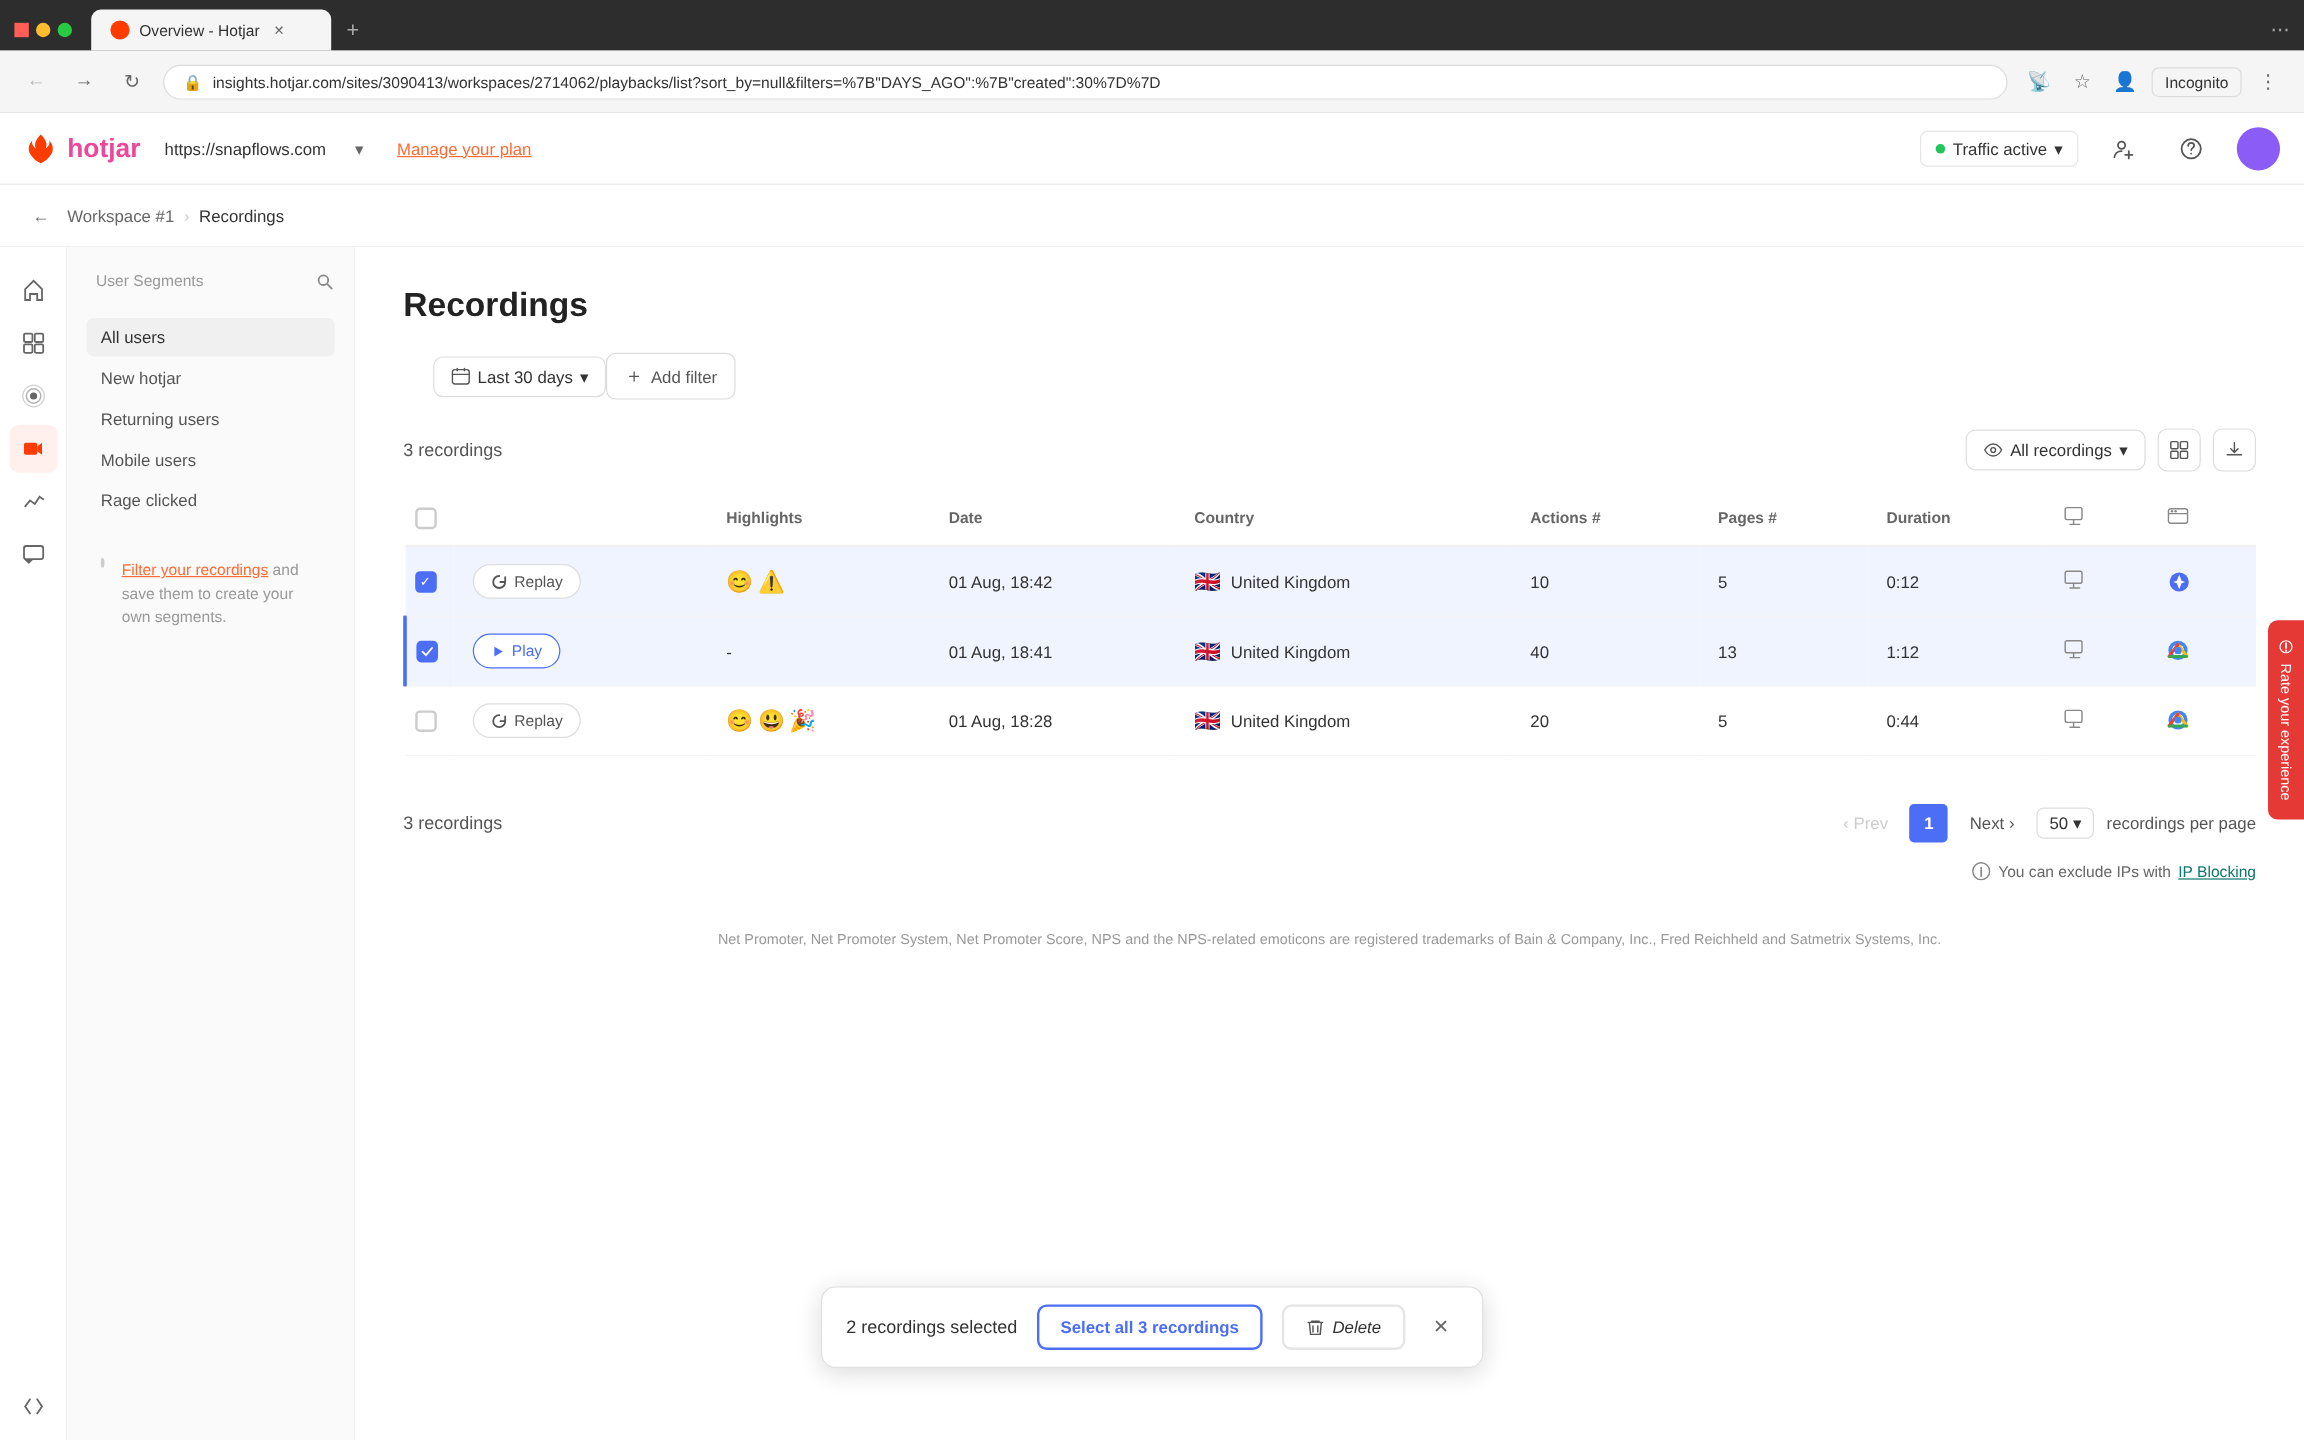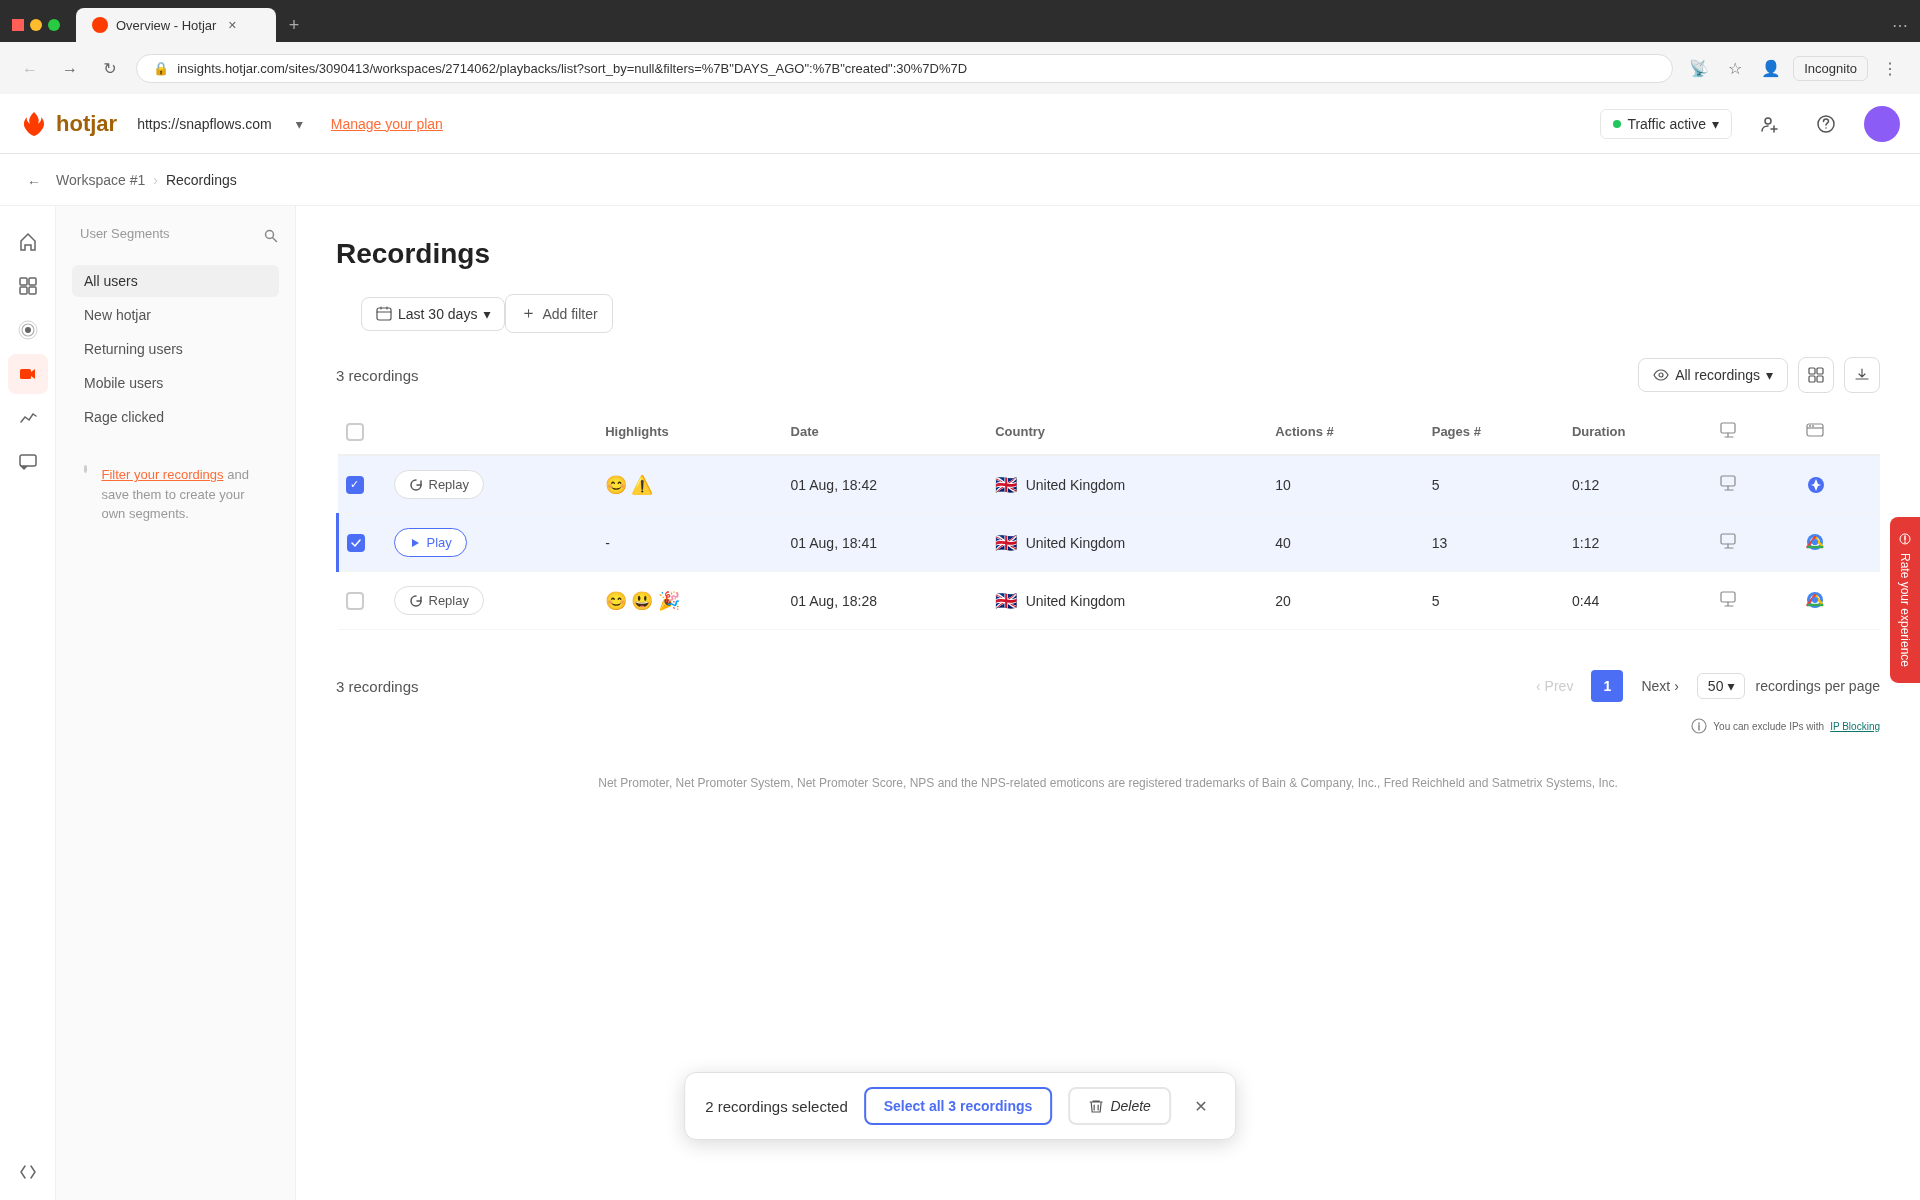--- a/index.html
+++ b/index.html
@@ -19,21 +19,21 @@
     .browser-url-bar { flex: 1; background: #fff; border: 1px solid #ddd; border-radius: 20px; padding: 6px 16px; font-size: 13px; color: #333; display: flex; align-items: center; gap: 8px; }
     .browser-url-lock { color: #666; }
     .browser-url-text { color: #333; font-size: 13px; }
     .browser-actions { display: flex; align-items: center; gap: 8px; }
     .browser-action-btn { width: 28px; height: 28px; display: flex; align-items: center; justify-content: center; color: #666; font-size: 16px; cursor: pointer; border-radius: 4px; }
 
     
     .app-container { background: #fff; width: 1920px; min-height: 1158px; display: flex; flex-direction: column; }
     .app-header { height: 60px; border-bottom: 1px solid #e5e5e5; display: flex; align-items: center; padding: 0 20px; gap: 20px; background: #fff; }
     .hotjar-logo { display: flex; align-items: center; gap: 8px; }
-    .hotjar-logo-text { font-size: 22px; font-weight: 700; color: #a16207; }
+    .hotjar-logo-text { font-size: 22px; font-weight: 700; color: #ec4899; }
     .header-url { color: #333; font-size: 14px; }
     .header-url-dropdown { color: #666; margin-left: 4px; cursor: pointer; }
     .header-manage-plan { color: #ff6b35; font-size: 14px; text-decoration: underline; cursor: pointer; margin-left: 8px; }
     .header-spacer { flex: 1; }
     .traffic-active { display: flex; align-items: center; gap: 6px; font-size: 14px; color: #333; cursor: pointer; padding: 6px 12px; border-radius: 6px; border: 1px solid #e5e5e5; }
     .traffic-dot { width: 8px; height: 8px; background: #22c55e; border-radius: 50%; }
     .header-icon-btn { width: 36px; height: 36px; display: flex; align-items: center; justify-content: center; cursor: pointer; border-radius: 50%; color: #666; font-size: 18px; }
     .avatar { width: 36px; height: 36px; background: #8b5cf6; border-radius: 50%; cursor: pointer; }
 
     
@@ -102,21 +102,21 @@
     
     .pagination-row { display: flex; align-items: center; justify-content: space-between; margin-top: 24px; padding-top: 16px; }
     .pagination-controls { display: flex; align-items: center; gap: 10px; }
     .page-nav { display: flex; align-items: center; gap: 4px; cursor: pointer; color: #555; font-size: 14px; padding: 4px 8px; border-radius: 4px; }
     .page-nav.disabled { color: #ccc; cursor: default; }
     .page-num { width: 32px; height: 32px; display: flex; align-items: center; justify-content: center; border-radius: 4px; font-size: 14px; font-weight: 600; color: #fff; background: #4c6ef5; }
     .per-page-select { display: flex; align-items: center; gap: 4px; padding: 4px 10px; border: 1px solid #ddd; border-radius: 6px; cursor: pointer; font-size: 14px; color: #333; }
     .per-page-label { font-size: 14px; color: #555; }
 
     
-    .ip-note { display: flex; align-items: center; gap: 6px; justify-content: flex-end; margin-top: 16px; color: #666; font-size: 10px; }
+    .ip-note { display: flex; align-items: center; gap: 6px; justify-content: flex-end; margin-top: 16px; color: #666; font-size: 13px; }
     .ip-note a { color: #0f766e; text-decoration: underline; cursor: pointer; }
 
     
     .footer-text { text-align: center; color: #999; font-size: 12px; margin-top: 40px; line-height: 1.6; }
 
     
     .selection-bar { position: fixed; bottom: 60px; left: 50%; transform: translateX(-50%); background: #fff; border: 1px solid #e0e0e0; border-radius: 12px; box-shadow: 0 4px 20px rgba(0,0,0,0.15); padding: 14px 20px; display: flex; align-items: center; gap: 16px; z-index: 100; }
     .selection-count { font-size: 15px; color: #333; font-weight: 500; }
     .select-all-btn { padding: 9px 18px; border: 2px solid #4c6ef5; border-radius: 8px; background: #fff; color: #4c6ef5; font-size: 14px; font-weight: 600; cursor: pointer; }
     .delete-btn { display: flex; align-items: center; gap: 6px; padding: 9px 18px; border: 2px solid #e5e5e5; border-radius: 8px; background: #fff; color: #333; font-size: 14px; font-weight: 500; cursor: pointer; font-style: italic; }

